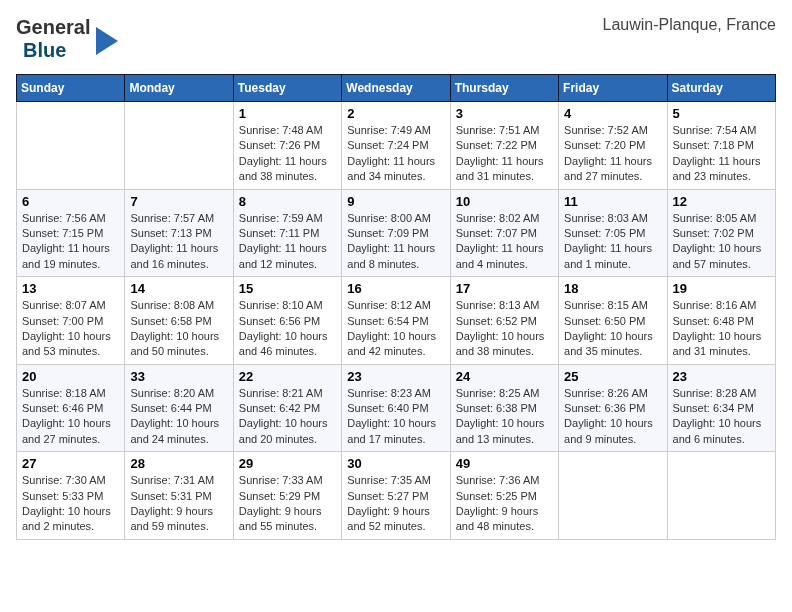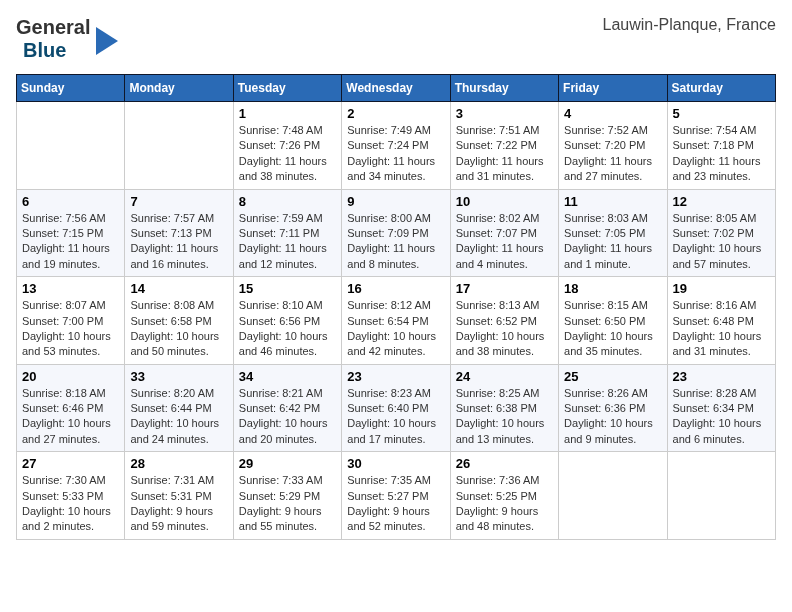--- a/index.html
+++ b/index.html
@@ -188,21 +188,21 @@
       <tr>
         <td>
           <span class="day-num">20</span>
           <div class="day-info">Sunrise: 8:18 AM<br>Sunset: 6:46 PM<br>Daylight: 10 hours and 27 minutes.</div>
         </td>
         <td>
           <span class="day-num">33</span>
           <div class="day-info">Sunrise: 8:20 AM<br>Sunset: 6:44 PM<br>Daylight: 10 hours and 24 minutes.</div>
         </td>
         <td>
-          <span class="day-num">34</span>
+          <span class="day-num">22</span>
           <div class="day-info">Sunrise: 8:21 AM<br>Sunset: 6:42 PM<br>Daylight: 10 hours and 20 minutes.</div>
         </td>
         <td>
           <span class="day-num">23</span>
           <div class="day-info">Sunrise: 8:23 AM<br>Sunset: 6:40 PM<br>Daylight: 10 hours and 17 minutes.</div>
         </td>
         <td>
           <span class="day-num">24</span>
           <div class="day-info">Sunrise: 8:25 AM<br>Sunset: 6:38 PM<br>Daylight: 10 hours and 13 minutes.</div>
         </td>
@@ -226,20 +226,20 @@
         </td>
         <td>
           <span class="day-num">29</span>
           <div class="day-info">Sunrise: 7:33 AM<br>Sunset: 5:29 PM<br>Daylight: 9 hours and 55 minutes.</div>
         </td>
         <td>
           <span class="day-num">30</span>
           <div class="day-info">Sunrise: 7:35 AM<br>Sunset: 5:27 PM<br>Daylight: 9 hours and 52 minutes.</div>
         </td>
         <td>
-          <span class="day-num">26</span>
+          <span class="day-num">49</span>
           <div class="day-info">Sunrise: 7:36 AM<br>Sunset: 5:25 PM<br>Daylight: 9 hours and 48 minutes.</div>
         </td>
         <td class="empty-cell"></td>
         <td class="empty-cell"></td>
       </tr>
     </tbody>
 </table>
 
 </body></html>

